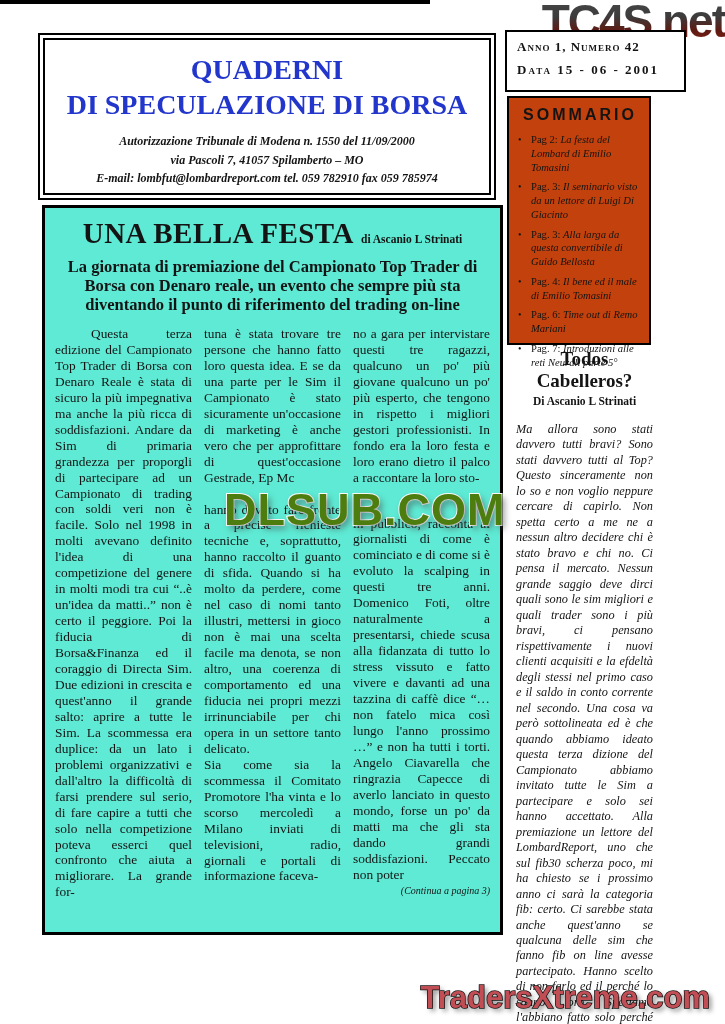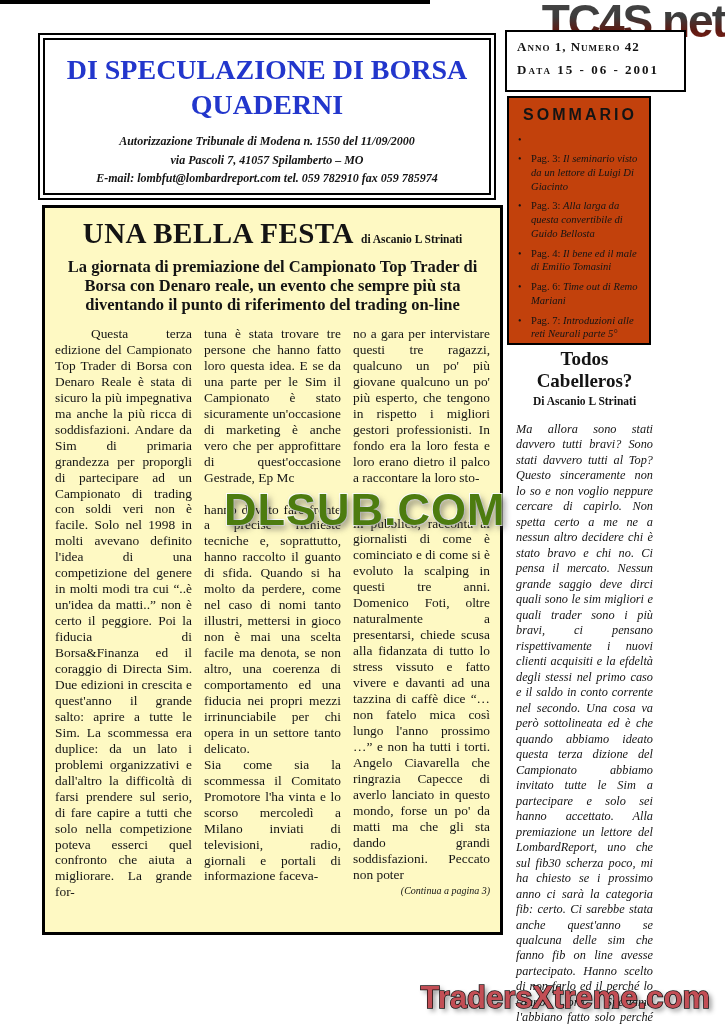--- a/index.html
+++ b/index.html
@@ -58,21 +58,21 @@
     letter-spacing:3px;text-align:center;margin-bottom:9px;
   }
   .sommario-item{display:flex;font-size:10.6px;line-height:1.3;margin-bottom:6px;}
   .sommario-item .bullet{width:13px;flex:0 0 13px;font-size:10px;}
   .sommario-item .pg{font-style:normal;}
   .sommario-item i{font-style:italic;}
 
   
   .main-box{
     position:absolute;left:42px;top:205px;width:461px;height:730px;
-    border:3px solid #000;box-sizing:border-box;background:#fef9c3;
+    border:3px solid #000;box-sizing:border-box;background:#5eead4;
   }
   .article-head{text-align:center;margin-top:9px;}
   .article-title{font-size:29px;font-weight:bold;letter-spacing:0.5px;}
   .article-byline{font-size:11.5px;font-weight:bold;margin-left:7px;}
   .article-subtitle{
     font-weight:bold;font-size:16.5px;text-align:center;line-height:1.16;
     margin:7px 4px 0 4px;
   }
   .columns{
     position:absolute;left:10px;right:10px;top:118px;bottom:6px;
@@ -113,41 +113,42 @@
 </head>
 <body>
 
 <div class="top-line"></div>
 
 <div class="tc4s">TC4S.net</div>
 
 <div class="masthead">
   <div class="masthead-inner">
     <div class="masthead-title">
+      <div>QUADERNI</div>
       <div>DI SPECULAZIONE DI BORSA</div>
-      <div>QUADERNI</div>
     </div>
     <div class="masthead-info">
       <div>Autorizzazione Tribunale di Modena n. 1550 del 11/09/2000</div>
       <div>via Pascoli 7, 41057 Spilamberto – MO</div>
       <div>E-mail: lombfut@lombardreport.com    tel. 059 782910  fax 059 785974</div>
     </div>
   </div>
 </div>
 
 <div class="issue-box">
   <div>Anno 1, Numero 42</div>
   <div class="issue-date">Data 15 - 06 - 2001</div>
 </div>
 
 <div class="sommario">
   <div class="sommario-title">SOMMARIO</div>
 
   <div class="sommario-item">
     <span class="bullet">•</span>
+    <span><span class="pg">Pag 2:</span> <i>La festa del Lombard  di Emilio Tomasini</i></span>
   </div>
   <div class="sommario-item">
     <span class="bullet">•</span>
     <span><span class="pg">Pag. 3:</span> <i>Il seminario visto da un lettore    di Luigi Di Giacinto</i></span>
   </div>
   <div class="sommario-item">
     <span class="bullet">•</span>
     <span><span class="pg">Pag. 3:</span> <i>Alla larga da questa convertibile di Guido Bellosta</i></span>
   </div>
   <div class="sommario-item">

